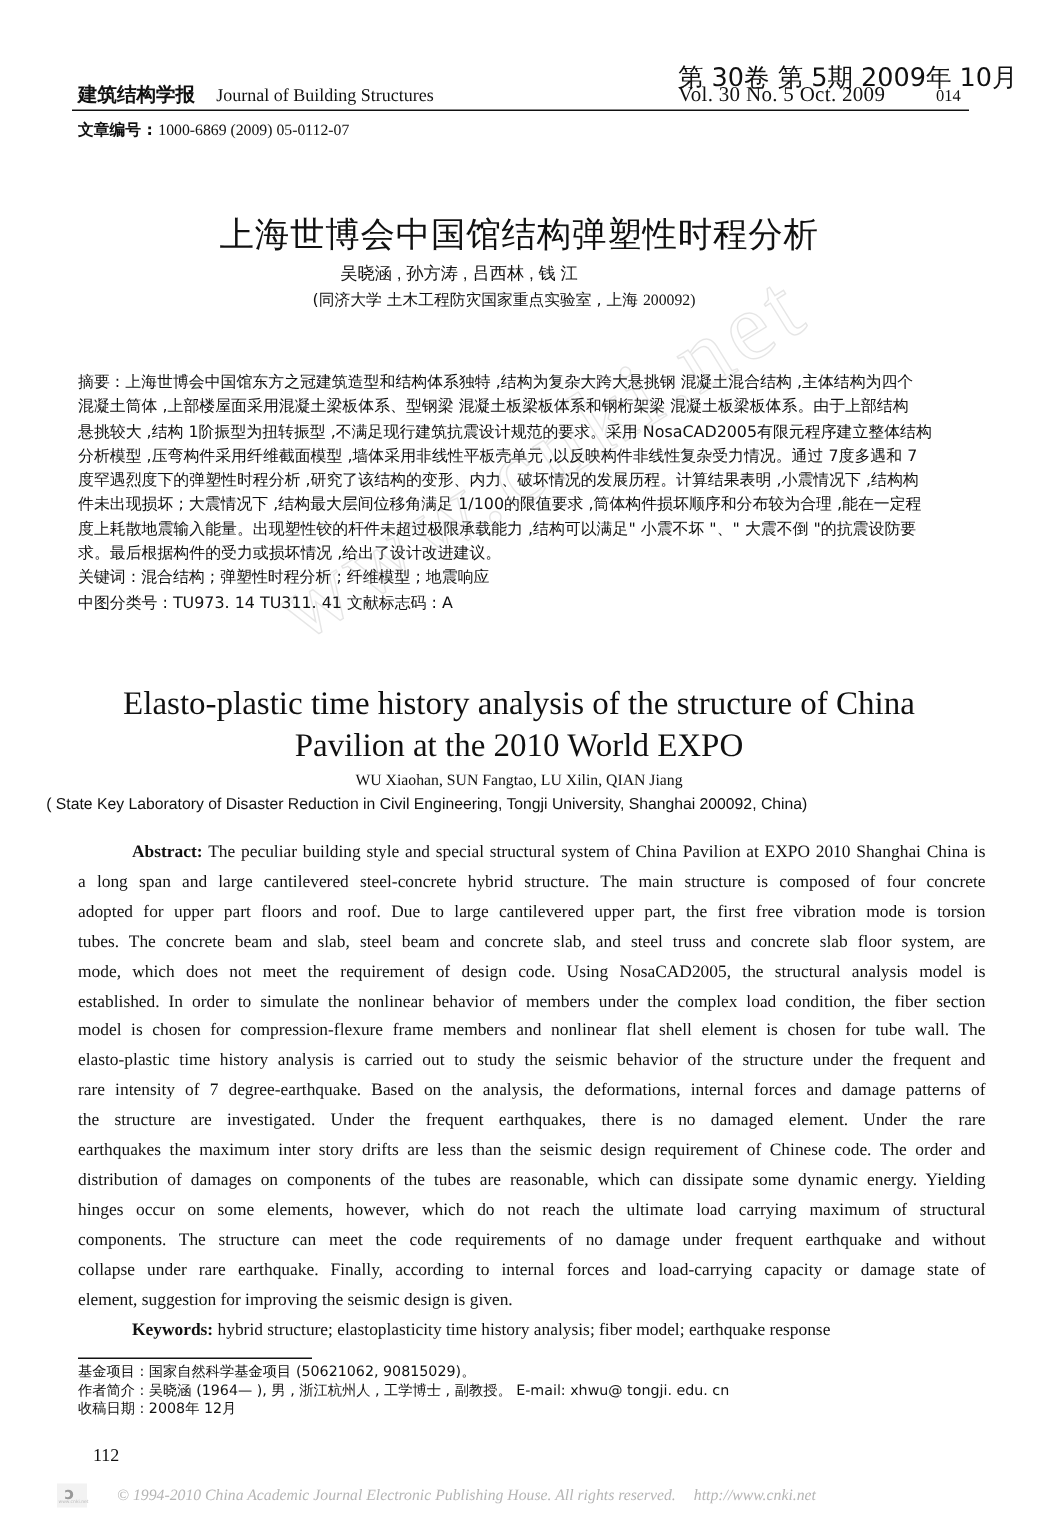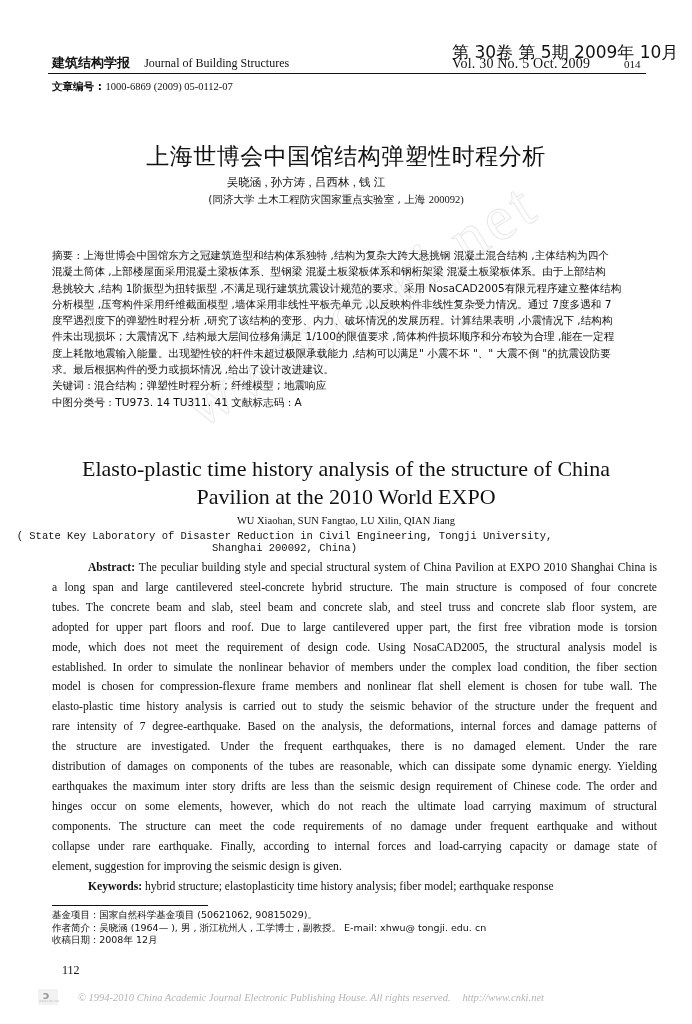--- a/index.html
+++ b/index.html
@@ -28,21 +28,21 @@
     #cn-affil { left: 0; width: 672px; top: 193px; text-align: center; font-family: "DejaVu Sans", sans-serif; font-size: 10.5px; }
     #cn-affil .zip { font-family: "Liberation Serif", serif; }
 
     
     #cn-abstract { left: 52px; top: 247px; width: 605px; font-family: "DejaVu Sans", sans-serif; font-size: 10.6px; line-height: 16.3px; }
     .cn-line { white-space: nowrap; overflow: hidden; }
 
     
     #en-title { left: 0; width: 692px; top: 455px; text-align: center; font-family: "Liberation Serif", serif; font-size: 22px; line-height: 28px; }
     #en-authors { left: 0; width: 692px; top: 515px; text-align: center; font-family: "Liberation Serif", serif; font-size: 10.5px; }
-    #en-affil { left: 0; width: 569px; top: 530px; text-align: center; font-family: Liberation Mono, monospace; font-size: 10.5px; }
+    #en-affil { left: 0; width: 569px; top: 530px; text-align: center; font-family: Liberation Sans, sans-serif; font-size: 10.5px; }
 
     
     #en-abstract { left: 52px; top: 558px; width: 605px; font-family: "Liberation Serif", serif; font-size: 11.6px; line-height: 19.9px; text-align: justify; }
     .en-line { white-space: nowrap; text-align-last: justify; text-align: justify; }
     .en-line.last { text-align-last: left; }
     .en-line b { font-weight: bold; margin-left: 36px; }
 
     
     #fn-rule { left: 52px; top: 905px; width: 156px; height: 1px; background: #111; }
     #footnotes { left: 52px; top: 909px; font-size: 9.5px; line-height: 12.5px; font-family: "DejaVu Sans", sans-serif; }
@@ -104,30 +104,30 @@
 <div id="en-title" class="abs">
   <div>Elasto-plastic time history analysis of the structure of China</div>
   <div>Pavilion at the 2010 World EXPO</div>
 </div>
 <div id="en-authors" class="abs">WU Xiaohan,  SUN Fangtao,  LU Xilin,  QIAN Jiang</div>
 <div id="en-affil" class="abs">( State Key Laboratory of Disaster Reduction in Civil Engineering,  Tongji University,  Shanghai 200092, China)</div>
 
 <div id="en-abstract" class="abs">
   <div class="en-line"><b>Abstract: </b><span>The peculiar building style and special structural system of China Pavilion at EXPO 2010 Shanghai China is</span></div>
   <div class="en-line">a long span and large cantilevered steel-concrete hybrid structure. The main structure is composed of four concrete</div>
+  <div class="en-line">adopted for upper part floors and roof. Due to large cantilevered upper part, the first free vibration mode is torsion</div>
   <div class="en-line">tubes. The concrete beam and slab, steel beam and concrete slab, and steel truss and concrete slab floor system, are</div>
-  <div class="en-line">adopted for upper part floors and roof. Due to large cantilevered upper part, the first free vibration mode is torsion</div>
   <div class="en-line">mode, which does not meet the requirement of design code. Using NosaCAD2005, the structural analysis model is</div>
   <div class="en-line">established. In order to simulate the nonlinear behavior of members under the complex load condition, the fiber section</div>
   <div class="en-line">model is chosen for compression-flexure frame members and nonlinear flat shell element is chosen for tube wall. The</div>
   <div class="en-line">elasto-plastic time history analysis is carried out to study the seismic behavior of the structure under the frequent and</div>
   <div class="en-line">rare intensity of 7 degree-earthquake. Based on the analysis, the deformations, internal forces and damage patterns of</div>
   <div class="en-line">the structure are investigated. Under the frequent earthquakes, there is no damaged element. Under the rare</div>
+  <div class="en-line">earthquakes the maximum inter story drifts are less than the seismic design requirement of Chinese code. The order and</div>
   <div class="en-line">distribution of damages on components of the tubes are reasonable, which can dissipate some dynamic energy. Yielding</div>
-  <div class="en-line">earthquakes the maximum inter story drifts are less than the seismic design requirement of Chinese code. The order and</div>
   <div class="en-line">hinges occur on some elements, however, which do not reach the ultimate load carrying maximum of structural</div>
   <div class="en-line">components. The structure can meet the code requirements of no damage under frequent earthquake and without</div>
   <div class="en-line">collapse under rare earthquake. Finally, according to internal forces and load-carrying capacity or damage state of</div>
   <div class="en-line last">element, suggestion for improving the seismic design is given.</div>
   <div class="en-line last"><b>Keywords: </b><span>hybrid structure;  elastoplasticity time history analysis;  fiber model;  earthquake response</span></div>
 </div>
 
 <div id="fn-rule" class="abs"></div>
 <div id="footnotes" class="abs">
   <div>基金项目 : 国家自然科学基金项目  (50621062,  90815029)。</div>

